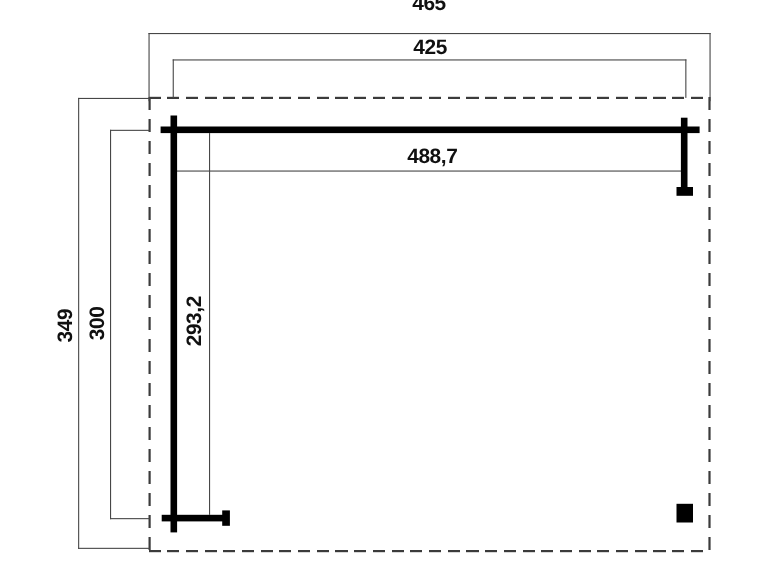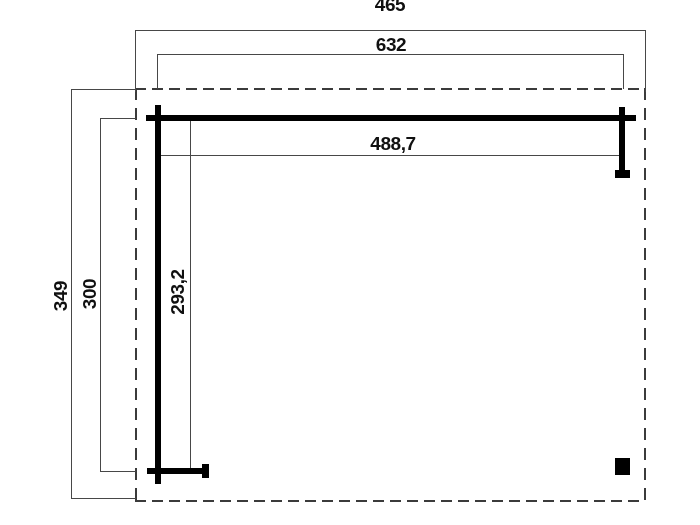--- a/index.html
+++ b/index.html
@@ -44,21 +44,21 @@
   <div class="dash-v" style="left:644px; top:88px;  height:414px;"></div>
 
   <div class="thin" style="left:135px; top:30px; width:511px; height:1px;"></div>
   <div class="thin" style="left:135px; top:30px; width:1px; height:62px;"></div>
   <div class="thin" style="left:645px; top:30px; width:1px; height:62px;"></div>
   <div class="label" style="left:390px; top:4px;text-align:center;">465</div>
 
   <div class="thin" style="left:157px; top:54px; width:467px; height:1px;"></div>
   <div class="thin" style="left:157px; top:54px; width:1px; height:35px;"></div>
   <div class="thin" style="left:623px; top:54px; width:1px; height:35px;"></div>
-  <div class="label" style="left:391px; top:44px;">632</div>
+  <div class="label" style="left:391px; top:44px;">425</div>
 
   <div class="thin" style="left:71px; top:89px; width:1px; height:410px;"></div>
   <div class="thin" style="left:71px; top:89px;  width:65px; height:1px;"></div>
   <div class="thin" style="left:71px; top:498px; width:65px; height:1px;"></div>
   <div class="label vert" style="left:60px; top:296px;">349</div>
 
   <div class="thin" style="left:100px; top:118px; width:1px; height:354px;"></div>
   <div class="thin" style="left:100px; top:118px; width:36px; height:1px;"></div>
   <div class="thin" style="left:100px; top:471px; width:36px; height:1px;"></div>
   <div class="label vert" style="left:89px; top:294px;">300</div>

